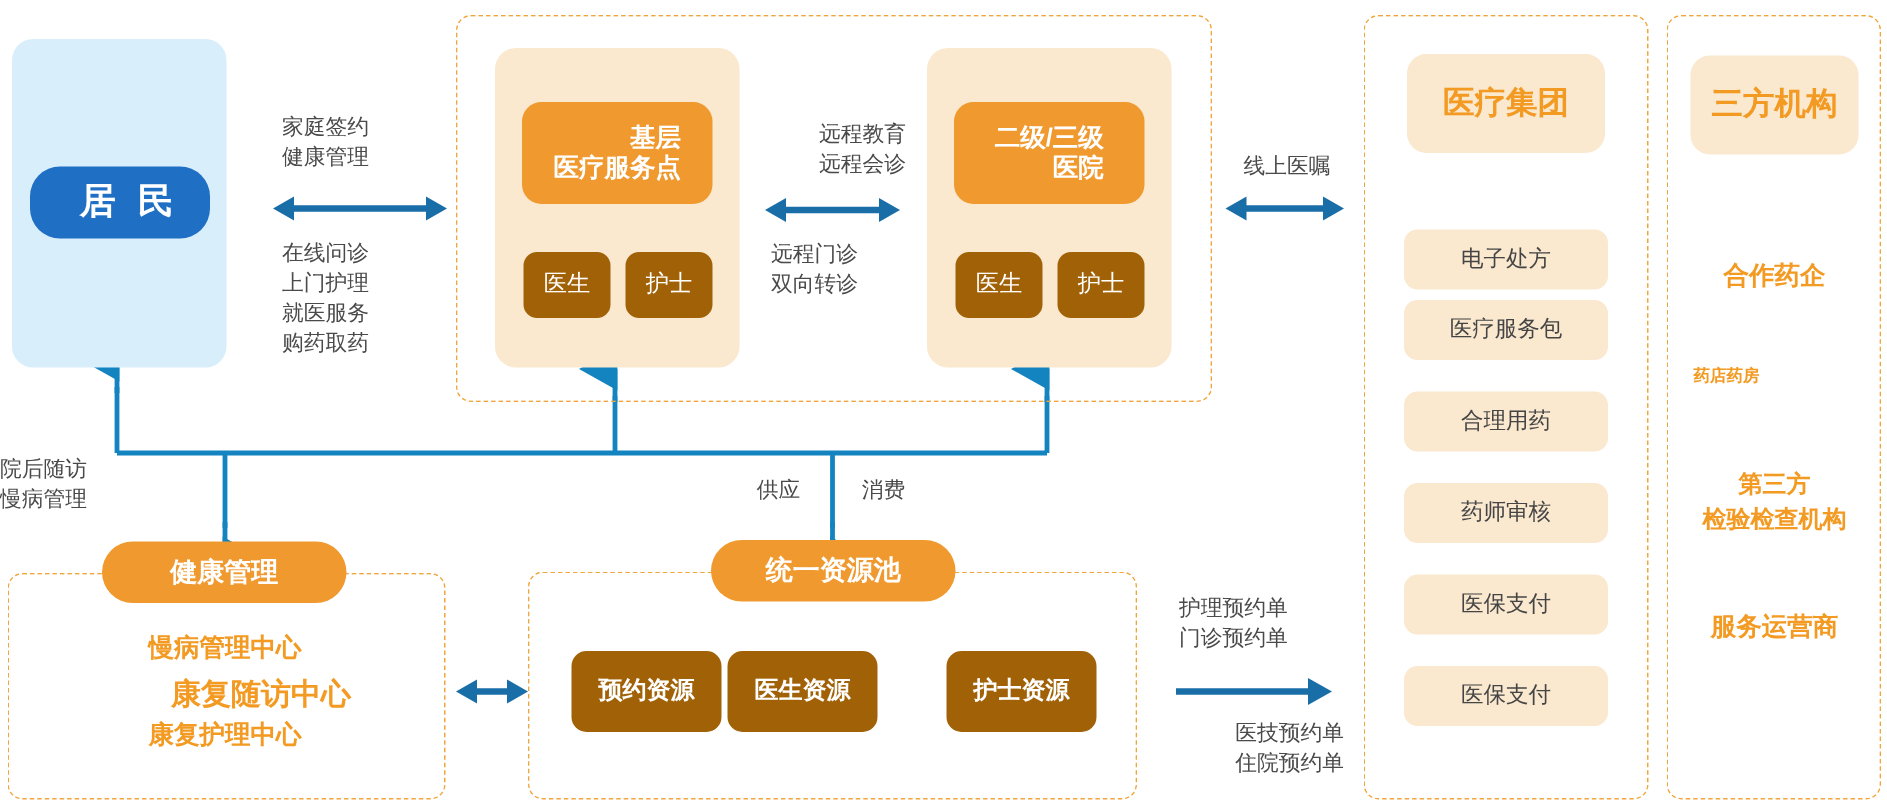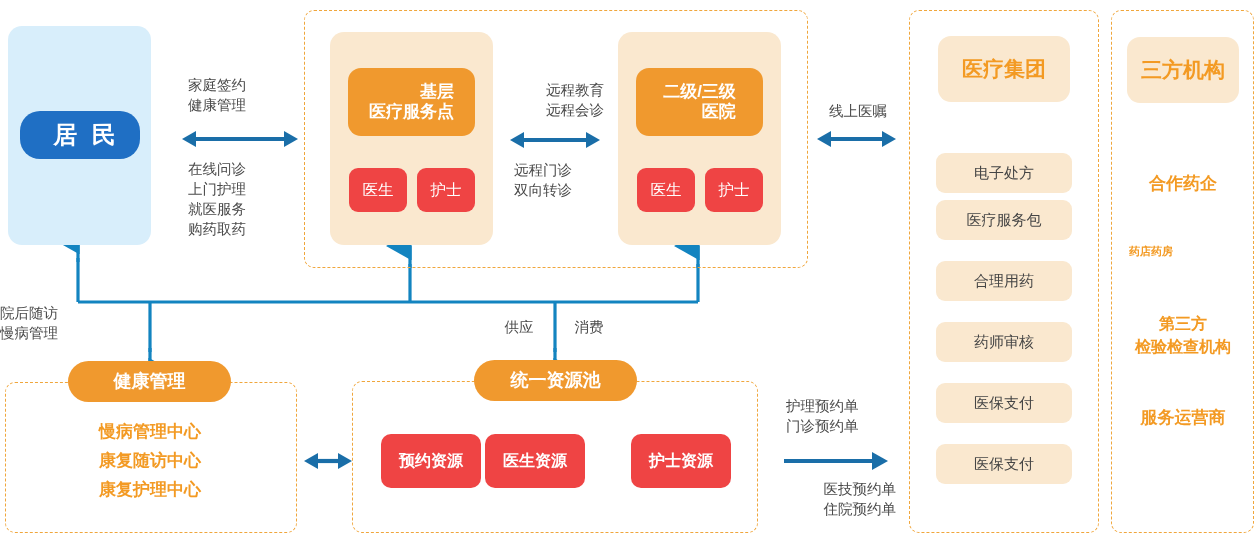--- a/index.html
+++ b/index.html
@@ -35,21 +35,21 @@
     position:absolute;
     display:flex; align-items:center; justify-content:center;
     text-align:right;
     border-radius:13px;
     font-weight:bold;
     line-height:1.15;
     white-space:pre-line;
   }
   .pill-darkblue { background:#1f6fc4; color:#ffffff; border-radius:20px; letter-spacing:4px; }
   .pill-orange   { background:#f0992e; color:#ffffff; }
-  .pill-cyan     { background:#ef4444; color:#ffffff; border-radius:9px; font-weight:normal; }
+  .pill-cyan     { background:#a16207; color:#ffffff; border-radius:9px; font-weight:normal; }
   .pill-cream    { background:#fae8cf; color:#f39a23; }
   .chip-cream    { background:#fae8cf; color:#454545; border-radius:9px; font-weight:normal; }
 
   
   .lbl {
     position:absolute;
     color:#4a4a4a;
     line-height:1.38;
     white-space:pre-line;
     font-size:14.5px;
@@ -174,21 +174,21 @@
 <div class="lbl-orange" style="left:1117px; top:312px; width:132px; font-size:16px;">第三方
 检验检查机构</div>
 <div class="lbl-orange" style="left:1120px; top:406px; width:126px; font-size:17px;">服务运营商</div>
 
 <div class="lbl" style="left:0px; top:303px; width:100px; text-align:left;">院后随访
 慢病管理</div>
 
 <div class="dashbox" style="left:5px; top:382px; width:292px; height:151px;"></div>
 <div class="pill pill-orange" style="left:68px; top:361px; width:163px; height:41px; font-size:18px; border-radius:21px;">健康管理</div>
 <div class="lbl-orange" style="left:66px; top:420px; width:168px; font-size:17px;">慢病管理中心</div>
-<div class="lbl-orange" style="left:66px; top:449px; width:168px; font-size:17px;">康复随访中心</div>
+<div class="lbl-orange" style="left:66px; top:449px; width:168px; font-size:20px;text-align:right;">康复随访中心</div>
 <div class="lbl-orange" style="left:66px; top:478px; width:168px; font-size:17px;">康复护理中心</div>
 
 <div class="lbl" style="left:496px; top:317px; width:46px; text-align:center;">供应</div>
 <div class="lbl" style="left:566px; top:317px; width:46px; text-align:center;">消费</div>
 
 <div class="dashbox" style="left:352px; top:381px; width:406px; height:152px;"></div>
 <div class="pill pill-orange" style="left:474px; top:360px; width:163px; height:41px; font-size:18px; border-radius:21px;">统一资源池</div>
 
 <div class="pill pill-cyan" style="left:381px; top:434px; width:100px; height:54px; font-size:16px; font-weight:bold; border-radius:10px;">预约资源</div>
 <div class="pill pill-cyan" style="left:485px; top:434px; width:100px; height:54px; font-size:16px; font-weight:bold; border-radius:10px;">医生资源</div>

